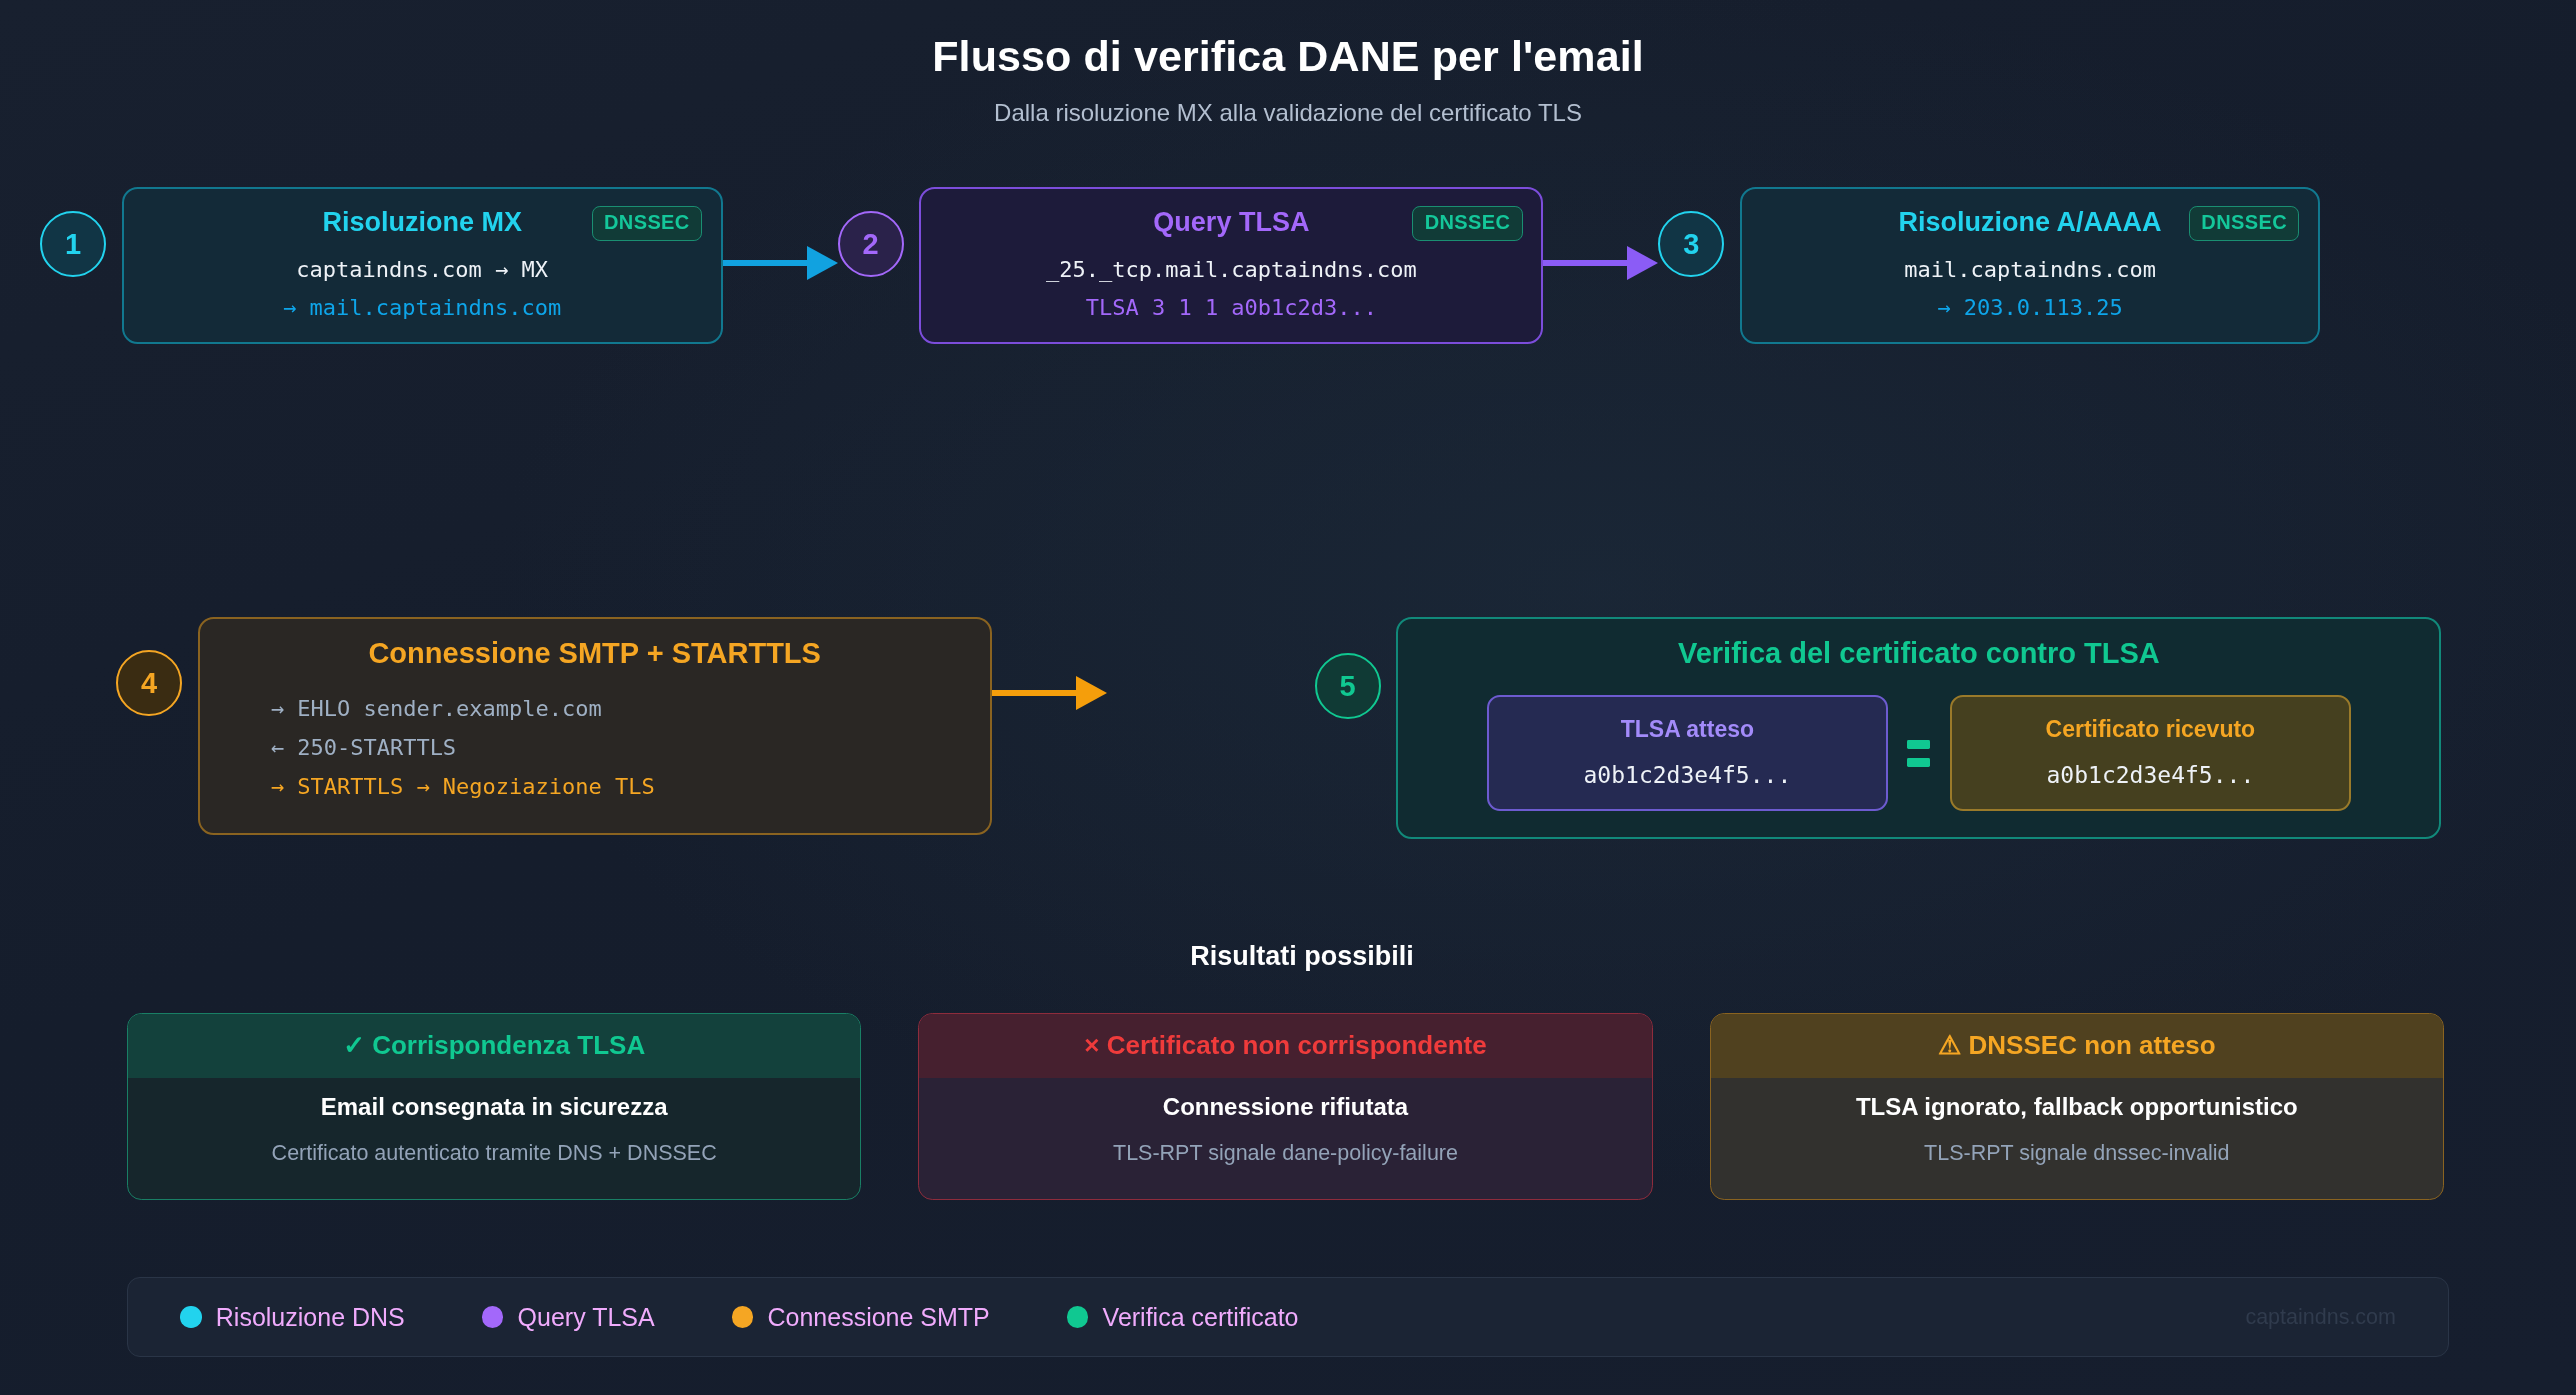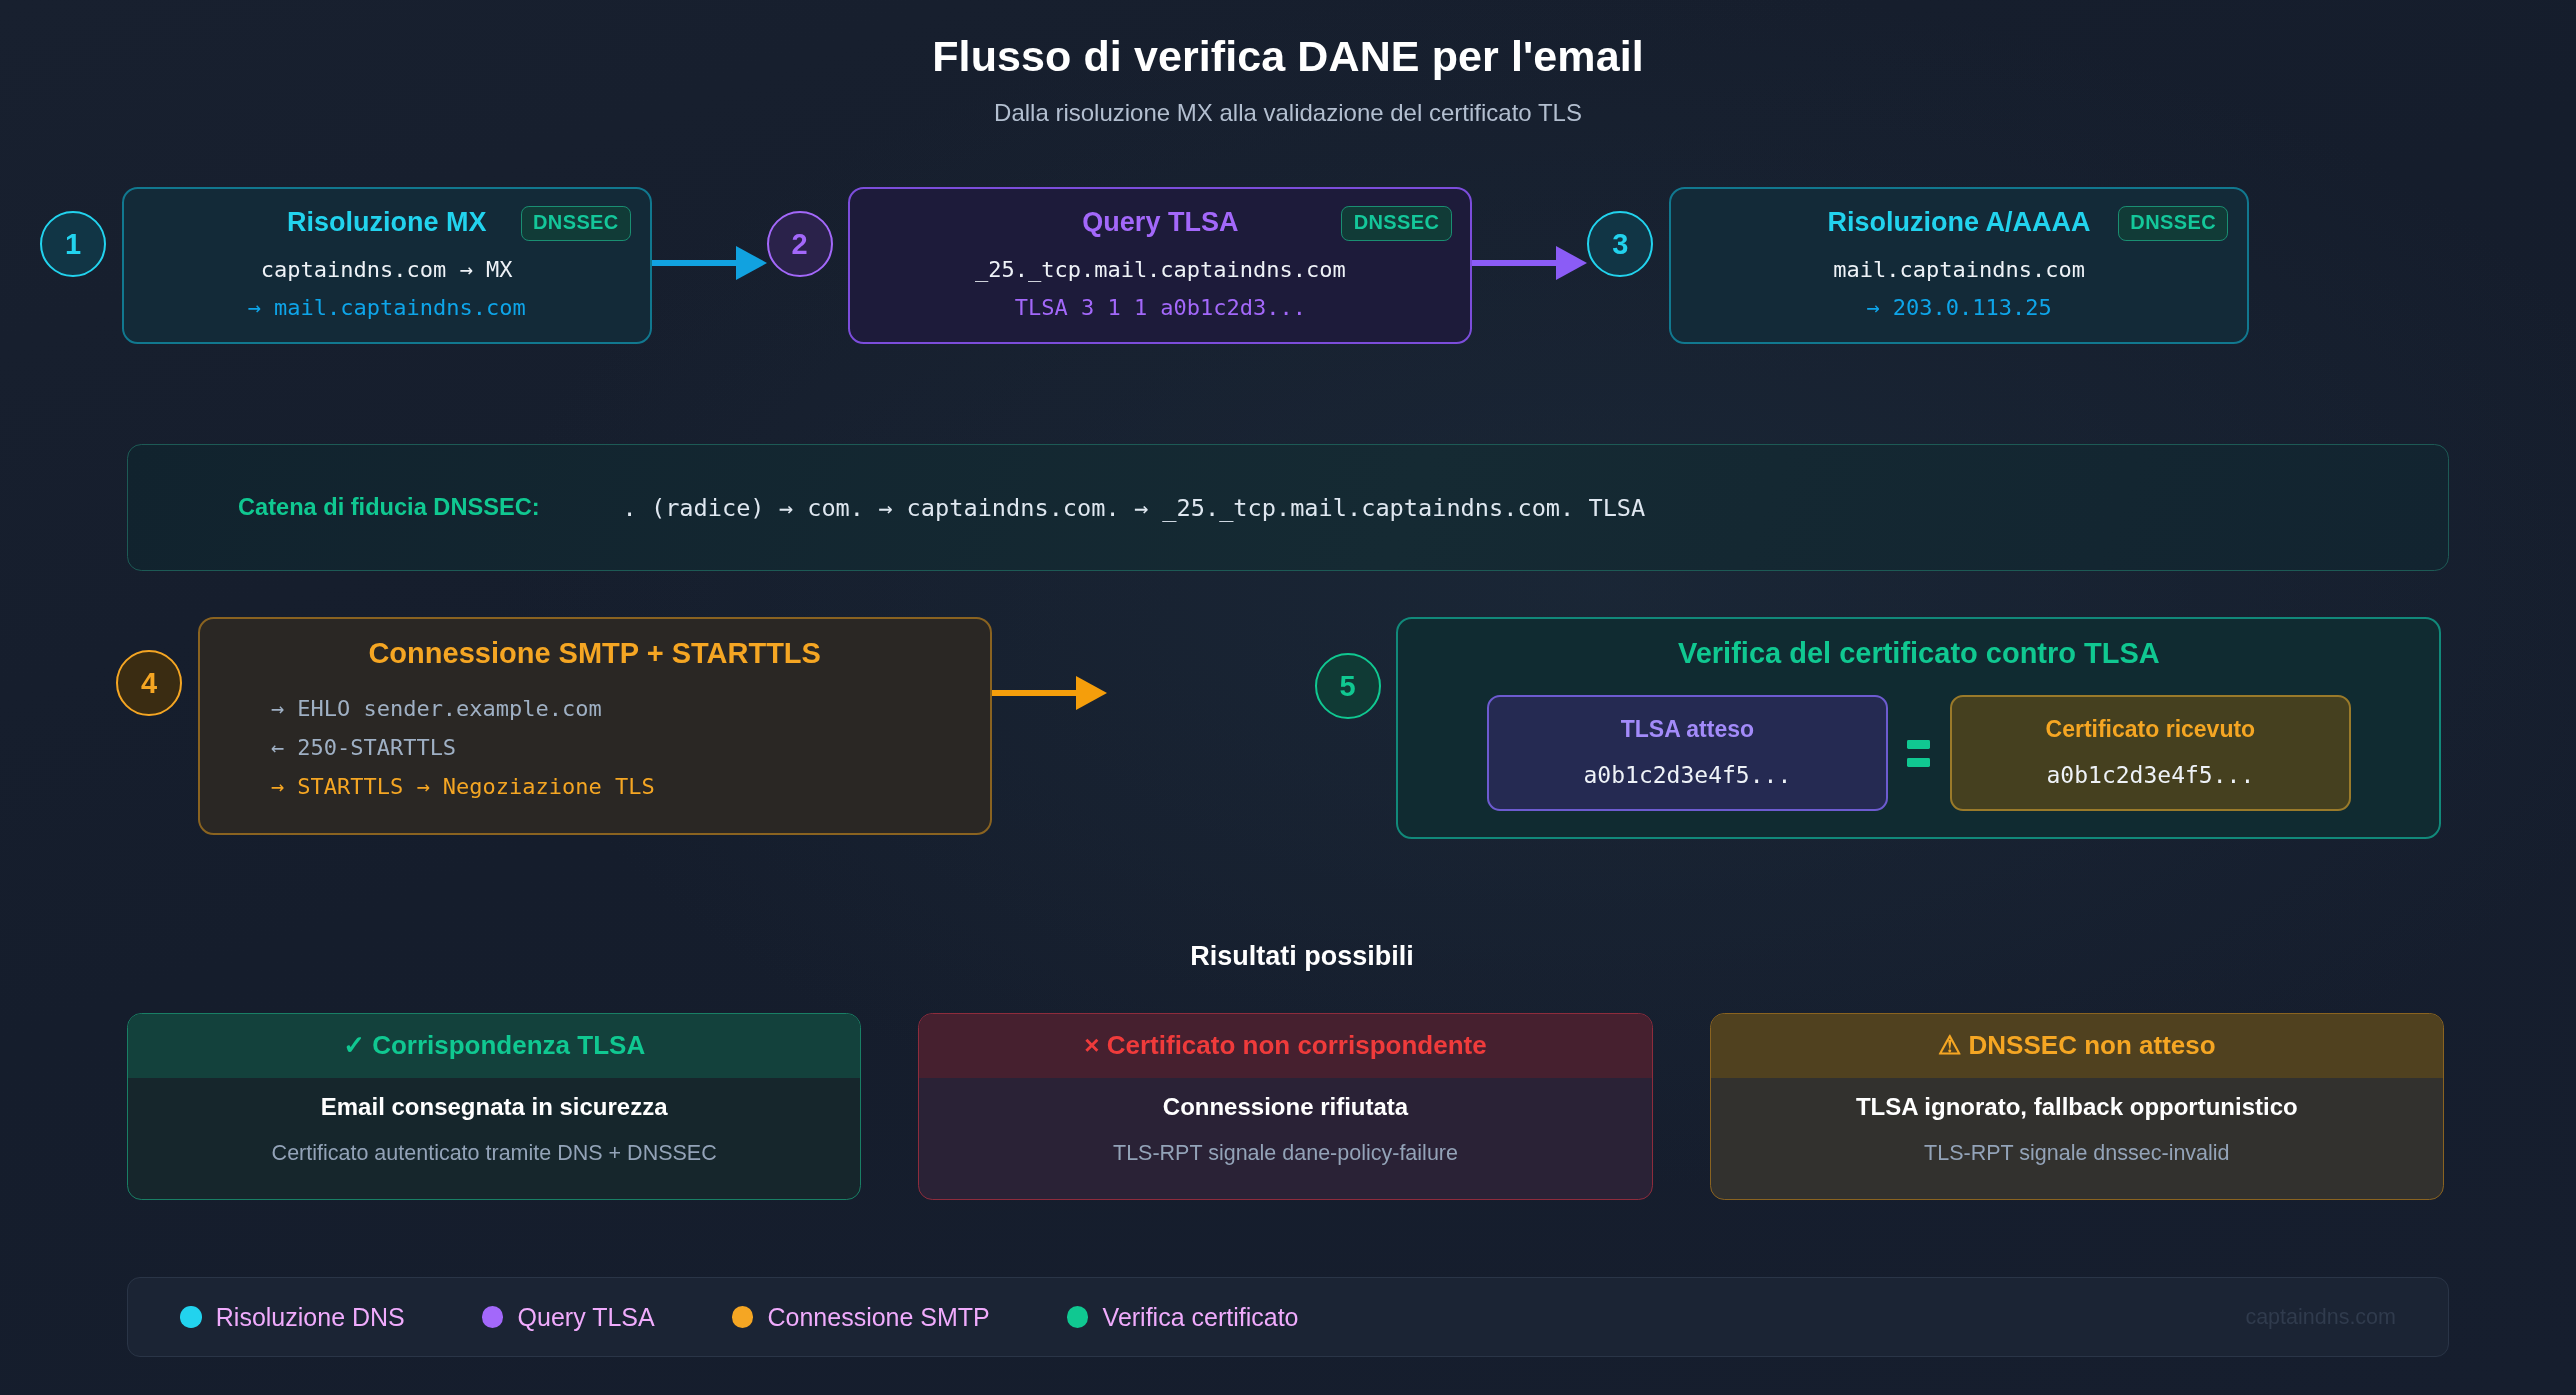--- a/index.html
+++ b/index.html
@@ -132,21 +132,21 @@
     border-top: 17px solid transparent;
     border-bottom: 17px solid transparent;
   }
   .arrow-cyan   .shaft { background:#11a2e0; }
   .arrow-cyan   .head  { border-left: 31.5px solid #11a2e0; }
   .arrow-purple .shaft { background:#8b5cf6; }
   .arrow-purple .head  { border-left: 31.5px solid #8b5cf6; }
   .arrow-amber  .shaft { background:#f59e0b; }
   .arrow-amber  .head  { border-left: 31.5px solid #f59e0b; }
 
-  #node-1 .card { width: 530px; }
+  #node-1 .card { width: 601px; }
   #node-2 .card { width: 624px; }
   #node-3 .card { width: 580px; }
 
   
   .chain {
     position: absolute;
     left: 127px; right: 127px;
     top: 444px;
     height: 127px;
     border: 1.4px solid #1d5a55;
@@ -358,24 +358,20 @@
       <div class="card card-cyan">
         <div class="card-title t-cyan">Risoluzione A/AAAA</div>
         <div class="badge">DNSSEC</div>
         <div class="card-line1 mono">mail.captaindns.com</div>
         <div class="card-line2 mono">→ 203.0.113.25</div>
       </div>
     </div>
 
   </div>
 
-  <div class="chain">
-    <div class="chain-label">Catena di fiducia DNSSEC:</div>
-    <div class="chain-path mono">. (radice) → com. → captaindns.com. → _25._tcp.mail.captaindns.com. TLSA</div>
-  </div>
 
   <div class="mid-row">
 
     <div class="node" id="node-4">
       <div class="stepnum amber-num">4</div>
       <div class="card card-amber">
         <div class="card-title t-amber">Connessione SMTP + STARTTLS</div>
         <div class="smtp-lines">
           <div class="smtp-line dim mono">→ EHLO sender.example.com</div>
           <div class="smtp-line dim mono">← 250-STARTTLS</div>

